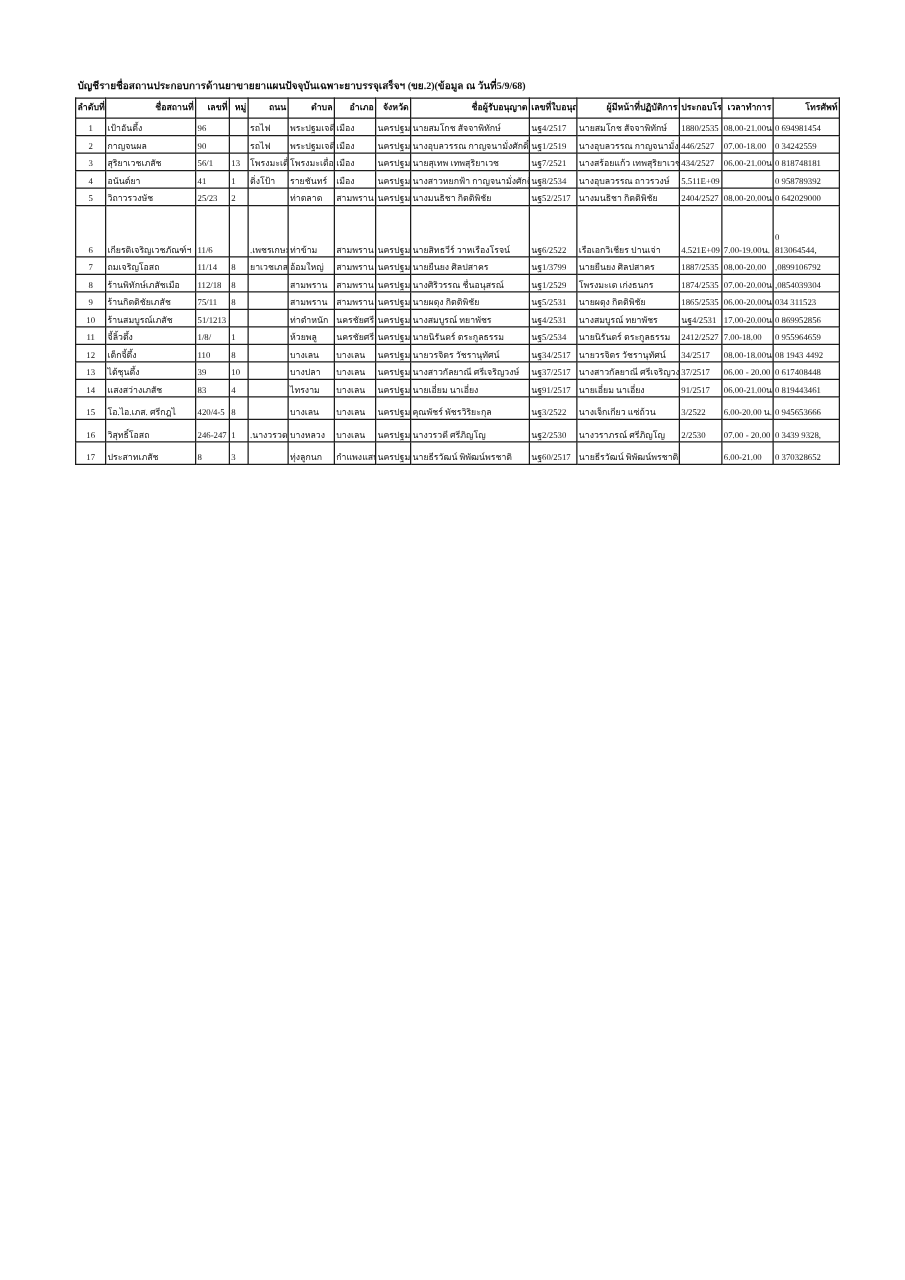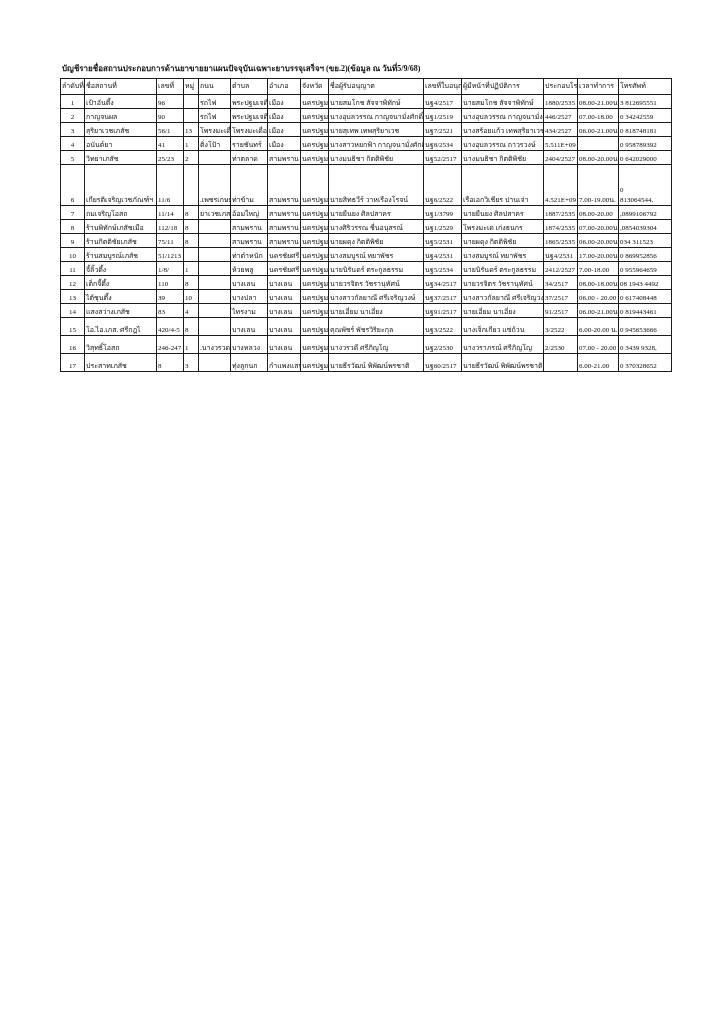--- a/index.html
+++ b/index.html
@@ -34,22 +34,22 @@
   }
   table.doc-table th,
   table.doc-table td{
     border:1px solid #1c1c1c;
     padding:0 1px;
     overflow:hidden;
     white-space:nowrap;
     line-height:1.45;
   }
   table.doc-table th{
-    font-weight:normal;
-    text-align:left;
+    font-weight:bold;
+    text-align:right;
     vertical-align:middle;
     height:15px;
   }
   table.doc-table td{
     vertical-align:bottom;
     text-align:left;
   }
   table.doc-table td.c0{text-align:center;}
   table.doc-table td.c13{white-space:pre;}
   tbody tr{height:14px;}
@@ -105,21 +105,21 @@
           <td class="c3"></td>
           <td class="c4">รถไฟ</td>
           <td class="c5">พระปฐมเจดีย์</td>
           <td class="c6">เมือง</td>
           <td class="c7">นครปฐม</td>
           <td class="c8">นายสมโกช สัจจาพิทักษ์</td>
           <td class="c9">นฐ4/2517</td>
           <td class="c10">นายสมโกช สัจจาพิทักษ์</td>
           <td class="c11">1880/2535</td>
           <td class="c12">08.00-21.00น</td>
-          <td class="c13">3 812695551</td>
+          <td class="c13">0 694981454</td>
         </tr>
         <tr>
           <td class="c0">2</td>
           <td class="c1">กาญจนผล</td>
           <td class="c2">90</td>
           <td class="c3"></td>
           <td class="c4">รถไฟ</td>
           <td class="c5">พระปฐมเจดีย์</td>
           <td class="c6">เมือง</td>
           <td class="c7">นครปฐม</td>
@@ -157,21 +157,21 @@
           <td class="c7">นครปฐม</td>
           <td class="c8">นางสาวหยกฟ้า กาญจนามั่งศักดิ์</td>
           <td class="c9">นฐ8/2534</td>
           <td class="c10">นางอุบลวรรณ ถาวรวงษ์</td>
           <td class="c11">5.511E+09</td>
           <td class="c12"></td>
           <td class="c13">0 958789392</td>
         </tr>
         <tr>
           <td class="c0">5</td>
-          <td class="c1">วิทยาเภสัช</td>
+          <td class="c1">วิถาวรวงษัช</td>
           <td class="c2">25/23</td>
           <td class="c3">2</td>
           <td class="c4"></td>
           <td class="c5">ท่าตลาด</td>
           <td class="c6">สามพราน</td>
           <td class="c7">นครปฐม</td>
           <td class="c8">นางมนธิชา กิตติพิชัย</td>
           <td class="c9">นฐ52/2517</td>
           <td class="c10">นางมนธิชา กิตติพิชัย</td>
           <td class="c11">2404/2527</td>

